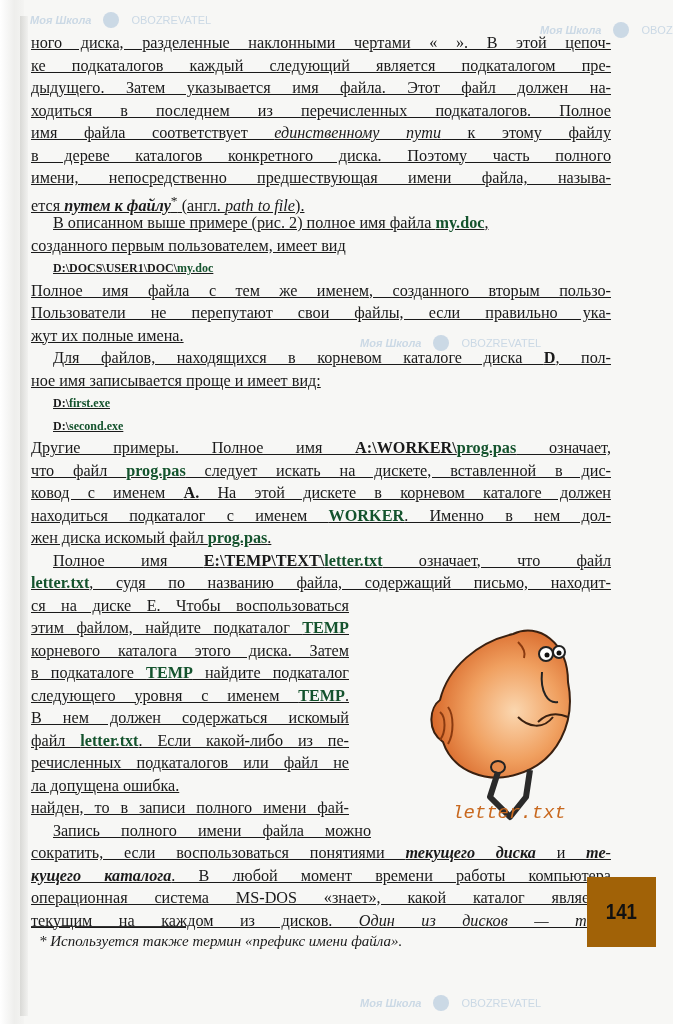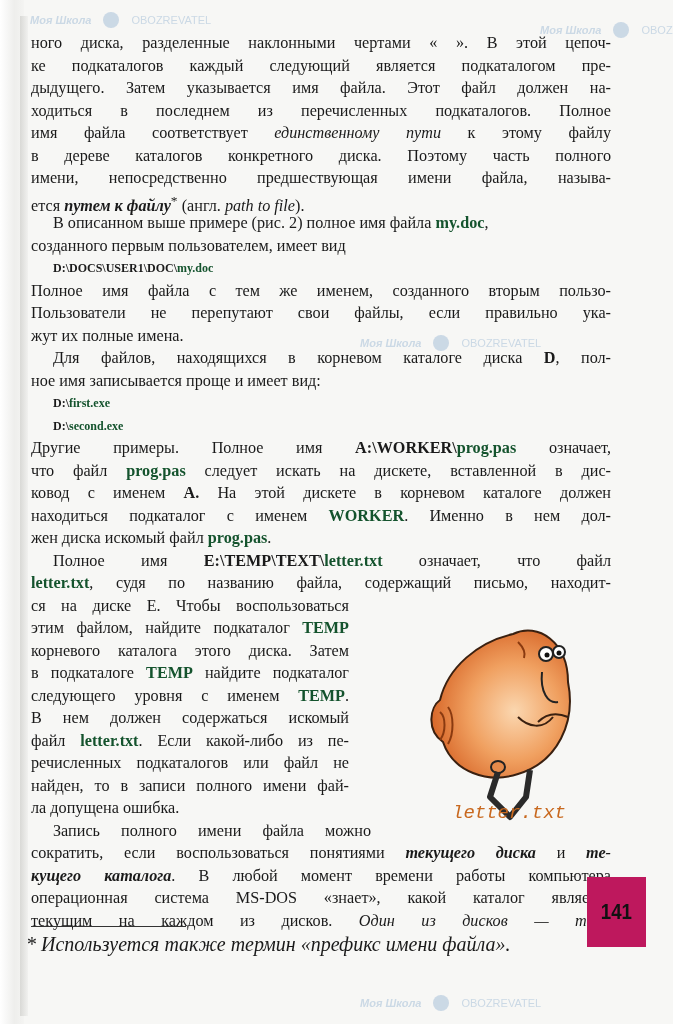--- a/index.html
+++ b/index.html
@@ -37,20 +37,21 @@
       top: 32px;
       width: 580px;
       font-size: 16.2px;
       line-height: 22.5px;
       text-align: justify;
     }
     .line {
       display: block;
       white-space: nowrap;
       height: 22.5px;
+      text-decoration: underline;
     }
     .just {
       text-align-last: justify;
       white-space: normal;
     }
     .indent { padding-left: 22px; }
     .code {
       font-weight: bold;
       padding-left: 22px;
       font-size: 12px;
@@ -82,33 +83,33 @@
     .footnote-rule {
       position: absolute;
       left: 31px;
       top: 926px;
       width: 155px;
       height: 1px;
       background: #333;
     }
     .footnote {
       position: absolute;
-      left: 26px;
+      left: 39px;
       top: 933px;
-      font-size: 20px;
+      font-size: 15px;
       font-style: italic;
       white-space: nowrap;
     }
     .page-number-box {
       position: absolute;
       left: 587px;
       top: 877px;
-      width: 59px;
+      width: 69px;
       height: 70px;
-      background: #be185d;
+      background: #a16207;
       display: flex;
       align-items: center;
       justify-content: center;
     }
     .page-number {
       font-family: "Liberation Sans", "DejaVu Sans", sans-serif;
       font-weight: bold;
       font-size: 22px;
       color: #111;
       transform: scaleX(0.85);
@@ -171,22 +172,22 @@
   <span class="line indent just"><span>Полное имя </span><span class="b">E:\TEMP\TEXT\</span><span class="fname">letter.txt</span><span> означает, что файл</span></span>
   <span class="line just"><span class="fname">letter.txt</span><span>, судя по названию файла, содержащий письмо, находит-</span></span>
   <span class="line just narrow">ся на диске E. Чтобы воспользоваться</span>
   <span class="line just narrow"><span>этим файлом, найдите подкаталог </span><span class="fname">TEMP</span></span>
   <span class="line just narrow">корневого каталога этого диска. Затем</span>
   <span class="line just narrow"><span>в подкаталоге </span><span class="fname">TEMP</span><span> найдите подкаталог</span></span>
   <span class="line just narrow"><span>следующего уровня с именем </span><span class="fname">TEMP</span><span>.</span></span>
   <span class="line just narrow">В нем должен содержаться искомый</span>
   <span class="line just narrow"><span>файл </span><span class="fname">letter.txt</span><span>. Если какой-либо из пе-</span></span>
   <span class="line just narrow">речисленных подкаталогов или файл не</span>
+  <span class="line">ла допущена ошибка.</span>
   <span class="line just narrow">найден, то в записи полного имени фай-</span>
-  <span class="line">ла допущена ошибка.</span>
 
   <span class="line indent just narrow">Запись полного имени файла можно</span>
   <span class="line just"><span>сократить, если воспользоваться понятиями </span><span class="bi">текущего диска</span><span> и </span><span class="bi">те-</span></span>
   <span class="line just"><span class="bi">кущего каталога</span><span>. В любой момент времени работы компьютера</span></span>
   <span class="line just">операционная система MS-DOS «знает», какой каталог является</span>
   <span class="line just"><span>текущим на каждом из дисков. </span><span class="it">Один из дисков — тот,</span></span>
 </div>
 
 <div class="illustration">
   <svg width="165" height="210" viewBox="0 0 165 210">

